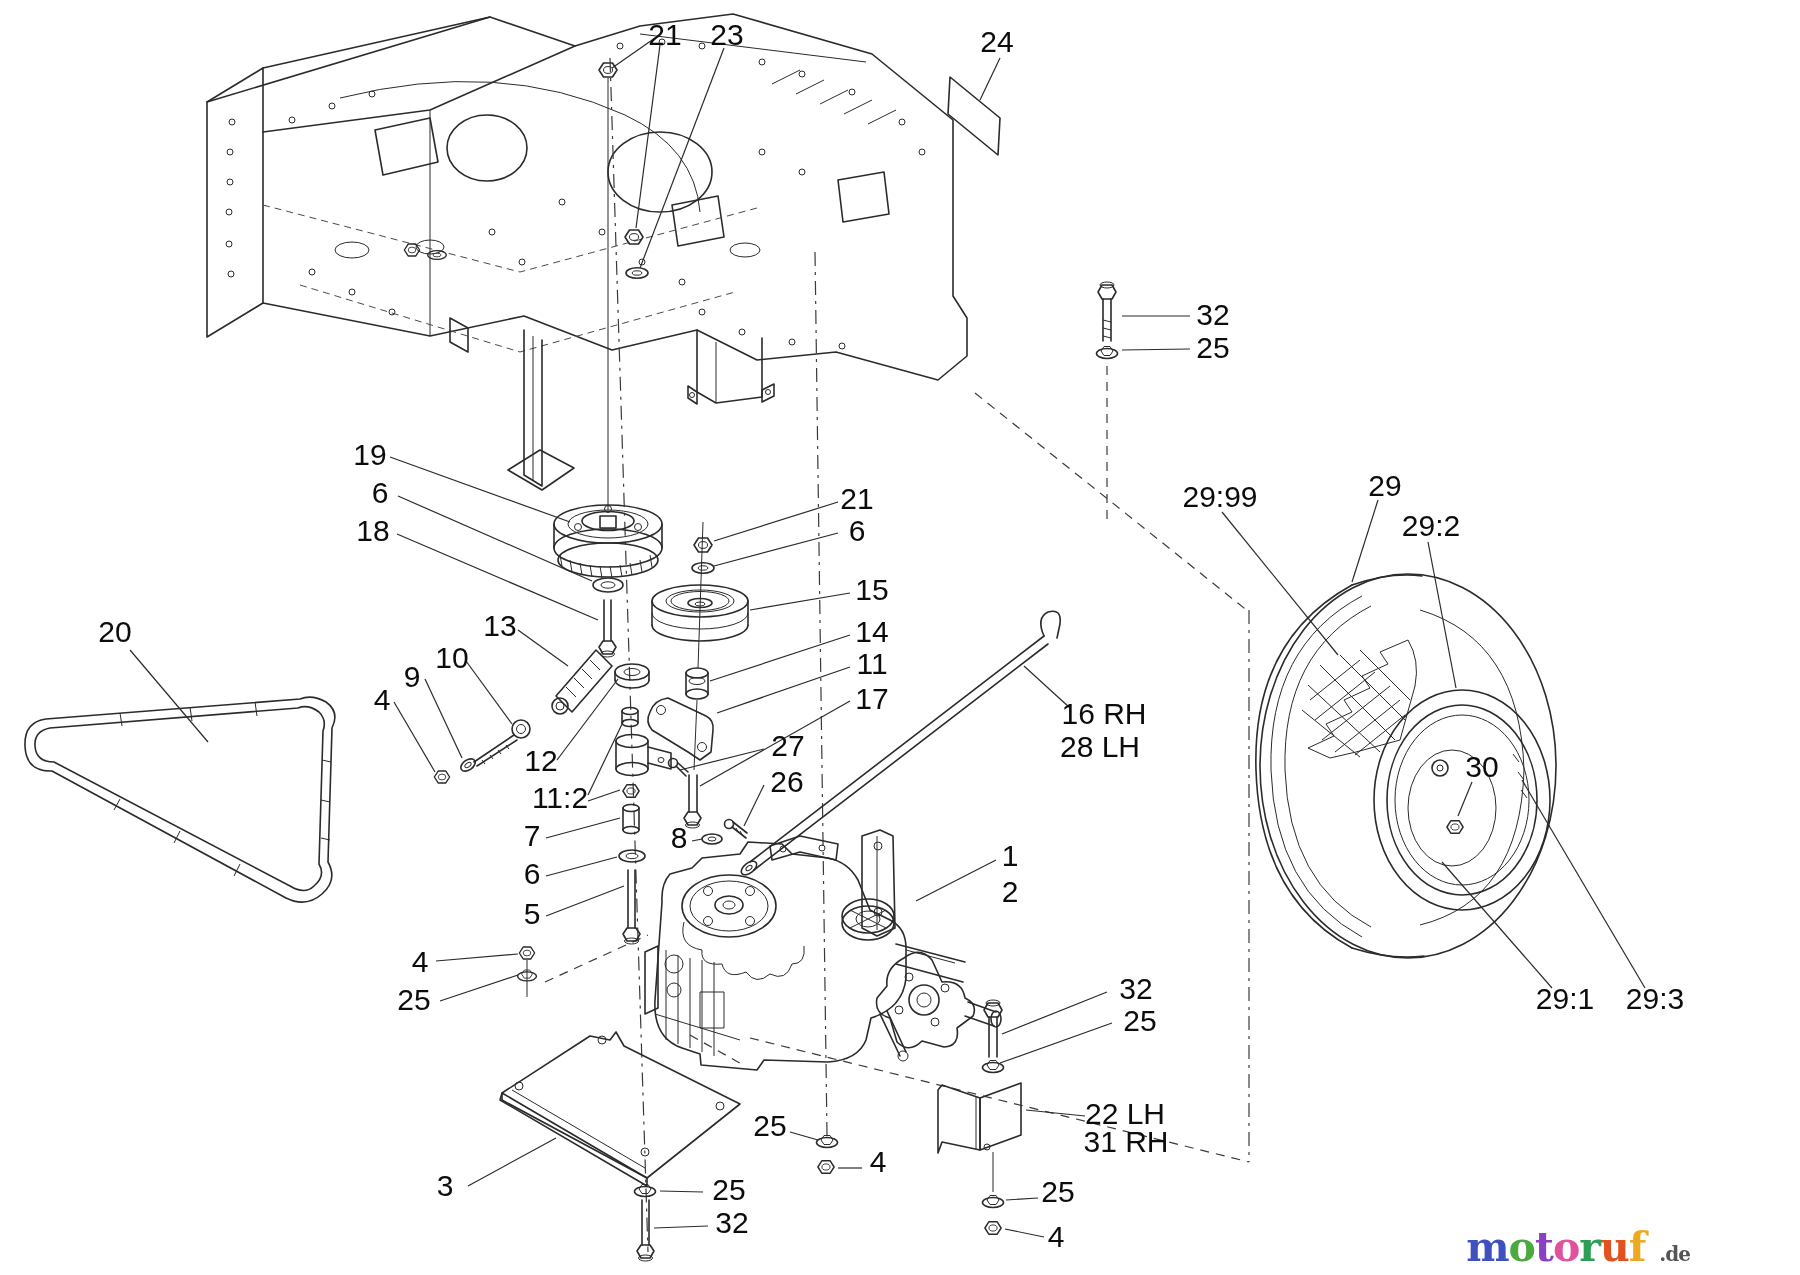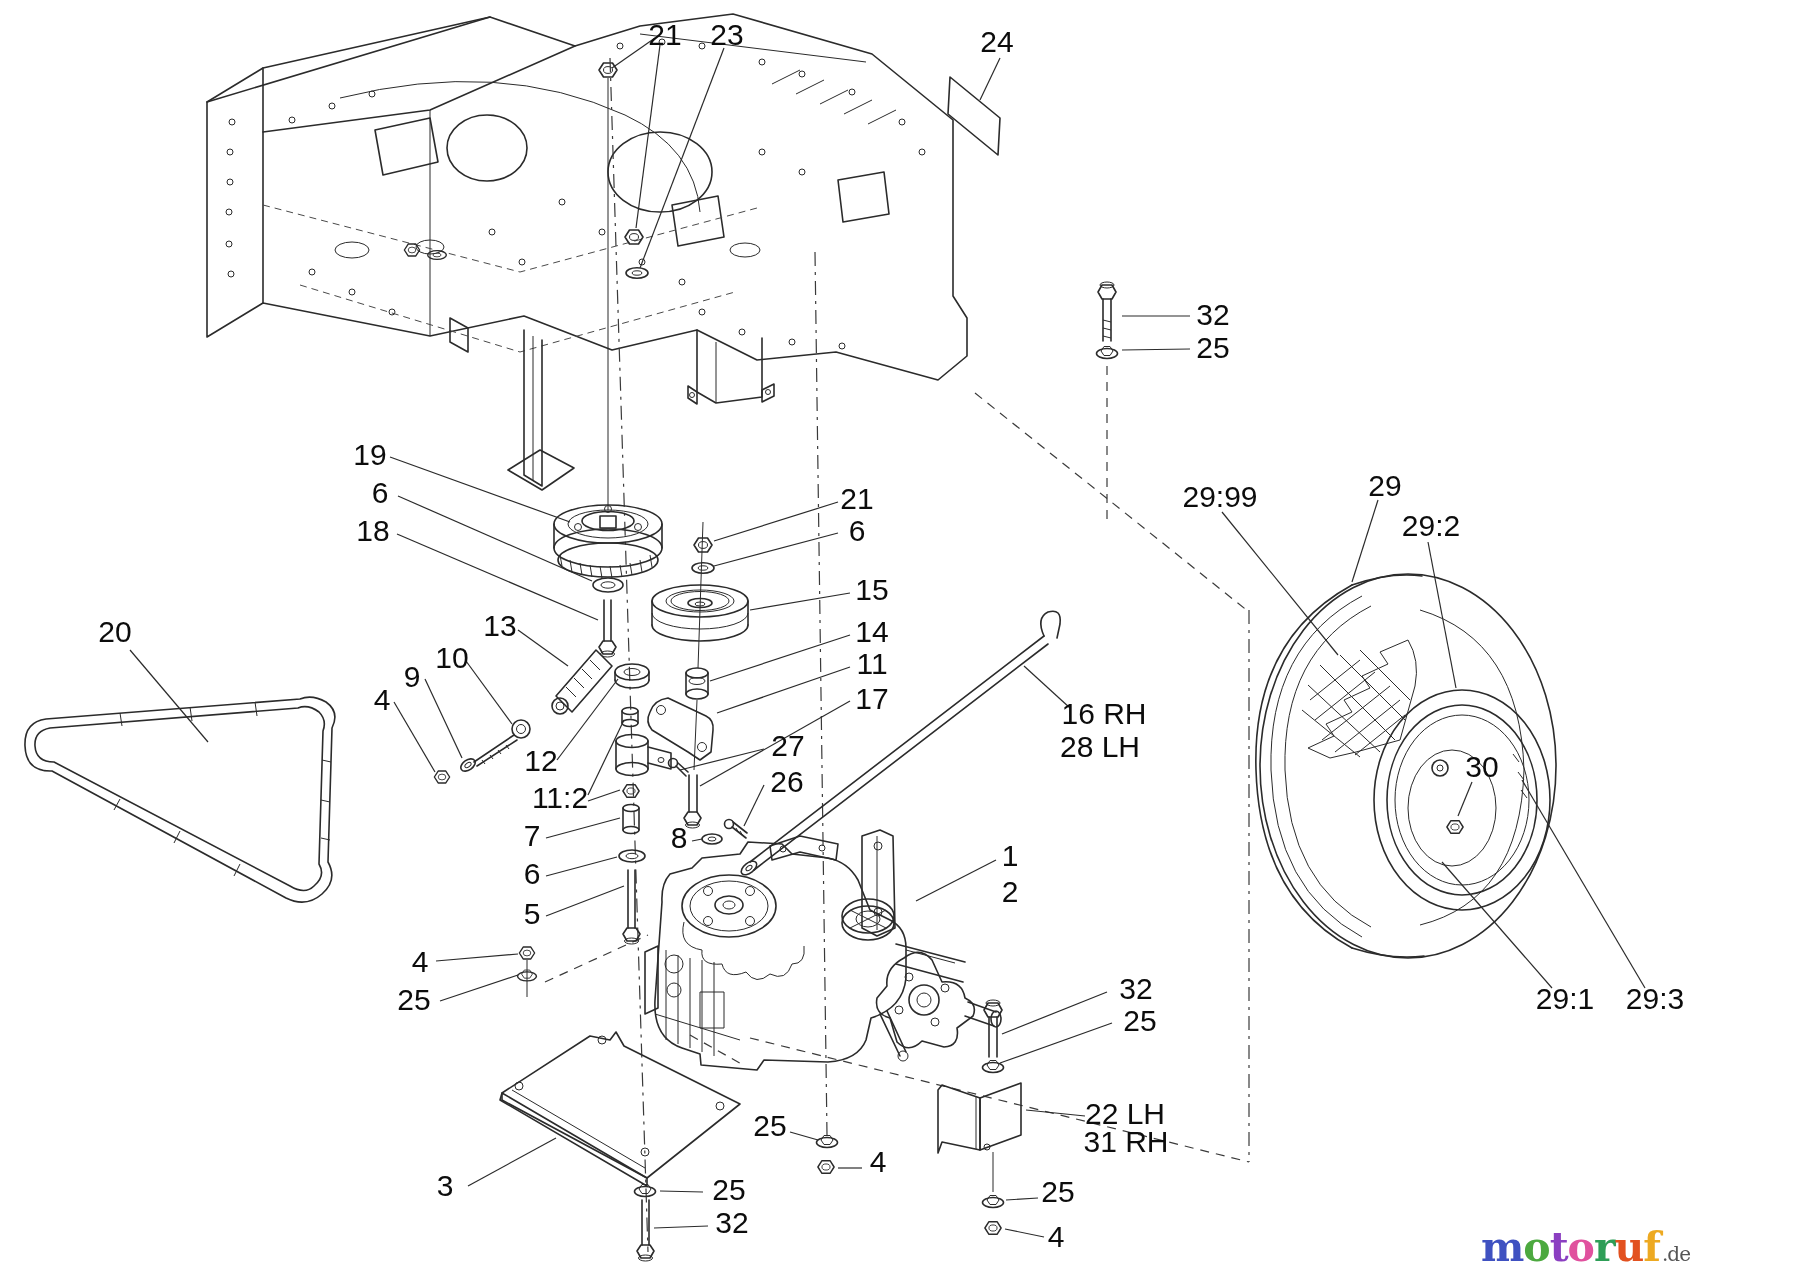--- a/index.html
+++ b/index.html
@@ -8,21 +8,21 @@
   svg{position:absolute;left:0;top:0;}
   .ln{stroke:#2b2b2b;stroke-width:1.6;fill:none;stroke-linejoin:round;stroke-linecap:round;}
   .thin{stroke:#2b2b2b;stroke-width:1;fill:none;}
   .lead{stroke:#2b2b2b;stroke-width:1.2;fill:none;}
   .cl{stroke:#3a3a3a;stroke-width:1.2;fill:none;stroke-dasharray:14 6 3 6;}
   .dsh{stroke:#3a3a3a;stroke-width:1.2;fill:none;stroke-dasharray:9 7;}
   .hid{stroke:#4a4a4a;stroke-width:1;fill:none;stroke-dasharray:7 5;}
   .part-label{font:30px "Liberation Sans", sans-serif;fill:#0c0c0c;}
   #logo{position:absolute;right:22px;bottom:4px;font-family:"DejaVu Serif", serif;
         font-size:41px;font-weight:bold;letter-spacing:-1px;display:flex;align-items:baseline;}
-  #logo .suffix{font-size:20px;color:#555;font-weight:normal;margin-left:2px;}
+  #logo .suffix{font-size:20px;color:#555;font-weight:bold;margin-left:14px;}
 </style>
 </head>
 <body>
 
 <div id="stage">
 <svg width="1800" height="1275" viewBox="0 0 1800 1275">
 
   <defs>
     <g id="sym-nut">
       <path class="ln" d="M-9,0 L-4.5,-7 L4.5,-7 L9,0 L4.5,7 L-4.5,7 Z"></path>

